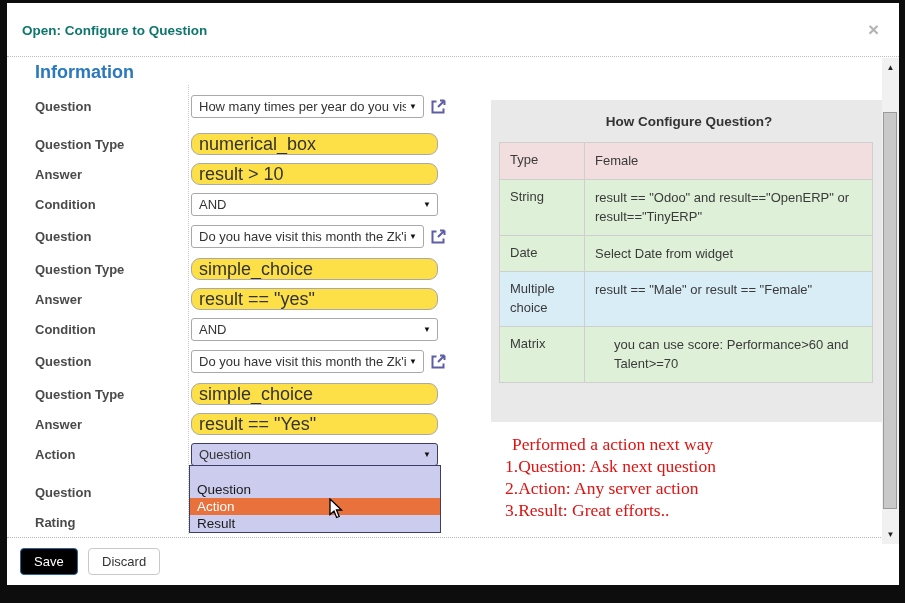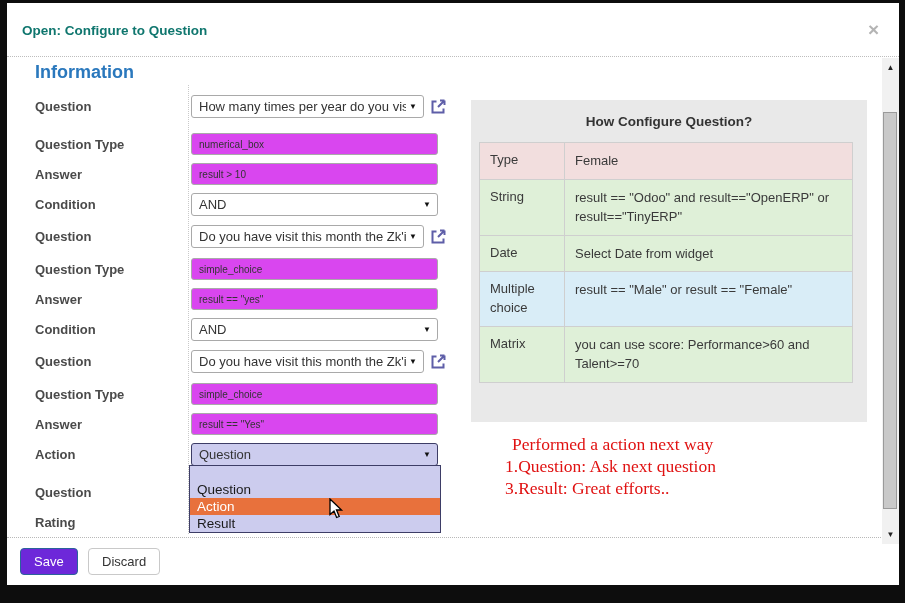--- a/index.html
+++ b/index.html
@@ -16,60 +16,60 @@
   .modal-body { position:relative; height:480px; }
   .section-title { position:absolute; left:28px; top:5px; color:#2a78bd; font-weight:bold; font-size:18px; }
 
   .form { position:absolute; left:0; top:28px; width:462px; height:452px; }
   .form::before { content:""; position:absolute; left:181px; top:0; height:449px; border-left:1px dotted #c9c9c9; }
   .frow { display:flex; align-items:center; height:30px; position:relative; }
   .frow.g8 { margin-top:8px; } .frow.g2 { margin-top:2px; } .frow.g3 { margin-top:3px; }
   .frow.first { margin-top:6px; }
   .flabel { width:182px; padding-left:28px; font-weight:bold; font-size:13px; color:#4a4a4a; flex:none; }
   .ffield { margin-left:2px; display:flex; align-items:center; }
-  .winput { width:247px; height:22px; border:1px solid #a9a9a9; border-radius:3px; padding:0 7px; font-size:10px; color:#333; font-family:"Liberation Sans", sans-serif; background:#d946ef; }
+  .winput { width:247px; height:22px; border:1px solid #a9a9a9; border-radius:9px; padding:0 7px; font-size:18px; color:#333; font-family:"Liberation Sans", sans-serif; background:#fde047; }
   .wselect { width:247px; height:23px; border:1px solid #a9a9a9; border-radius:3px; background:#fff; display:flex; align-items:center; justify-content:space-between; padding:0 6px 0 7px; font-size:13px; color:#333; cursor:pointer; }
   .wselect .stext { white-space:nowrap; overflow:hidden; max-width:215px; }
   .wselect.short { width:233px; }
   .caret { font-size:8px; color:#111; flex:none; margin-left:3px; }
   .extlink { margin-left:5px; display:flex; cursor:pointer; }
   .action-select { background:#ccccee; border:1px solid #3d3d66; }
 
   .droplist { position:absolute; left:182px; top:380px; width:252px; background:#ccccee; border:1px solid #3d3d66; z-index:5; }
   .dropitem { height:17px; line-height:17px; padding-left:7px; font-size:13.5px; color:#1a1a1a; cursor:pointer; }
   .dropitem.empty { height:15px; }
   .dropitem.hl { background:#e8713c; color:#fff; }
 
   .cursor { position:absolute; left:322px; top:413px; z-index:9; }
 
   
-  .help-panel { position:absolute; left:464px; top:43px; width:396px; height:322px; background:#e9e9e9; }
+  .help-panel { position:absolute; left:484px; top:43px; width:396px; height:322px; background:#e9e9e9; }
   .help-title { margin-top:14px; text-align:center; font-weight:bold; font-size:13.5px; color:#333; }
   .htable { margin:13px 14px 0 8px; border:1px solid #cfcfcf; }
   .hrow { display:flex; border-bottom:1px solid #cfcfcf; }
-  .hrow:last-child { border-bottom:none; }
+  .hrow:last-child { border-bottom:none;gap:19px; }
   .hcell-type { width:85px; flex:none; padding:8px 6px 8px 10px; font-size:13px; color:#3a3a3a; border-right:1px solid #cfcfcf; line-height:1.45; }
   .hcell-syntax { flex:1; padding:8px 10px; font-size:13px; color:#3a3a3a; line-height:1.5; }
   .tone-pink  { background:#f2dede; }
   .tone-green { background:#dff0d8; }
   .tone-blue  { background:#d9edf7; }
 
   .note { position:absolute; left:498px; top:376px; font-family:"Liberation Serif", serif; font-size:17.5px; color:#e01212; line-height:22px; }
   .note div:first-child { margin-left:7px; }
 
   
   .scrollbar { position:absolute; right:0; top:1px; width:17px; height:486px; background:#f1f1f1; z-index:8; }
   .sb-btn { position:absolute; left:0; width:17px; height:15px; text-align:center; font-size:8px; color:#222; line-height:15px; cursor:pointer; }
   .sb-up { top:2px; } .sb-down { bottom:2px; }
   .sb-thumb { position:absolute; left:1px; top:54px; width:14px; height:397px; background:#c9c9c9; border:1px solid #9a9a9a; cursor:pointer; }
 
   
   .modal-footer { height:48px; border-top:1px dotted #b8b8b8; padding:10px 0 0 13px; }
   .btn { font-size:13px; border-radius:4px; padding:5px 13px; cursor:pointer; font-family:"Liberation Sans", sans-serif; }
-  .btn-save { background:#6d28d9; border:1px solid #2a639b; color:#fff; }
+  .btn-save { background:#000000; border:1px solid #2a639b; color:#fff; }
   .btn-discard { background:#fff; border:1px solid #c9c9c9; color:#333; margin-left:6px; }
 </style>
 </head>
 <body>
 
 <div class="frame">
 
   <div class="modal-header">
     <div class="modal-title">Open: Configure to Question</div>
     <div class="close-x">×</div>
@@ -244,20 +244,21 @@
         <div class="hrow tone-green">
           <div class="hcell-type">Matrix</div>
           <div class="hcell-syntax">you can use score: Performance&gt;60 and Talent&gt;=70</div>
         </div>
       </div>
     </div>
 
     <div class="note">
       <div>Performed a action next way</div>
       <div>1.Question: Ask next question</div>
+      <div>2.Action: Any server action</div>
       <div>3.Result: Great efforts..</div>
     </div>
 
     <div class="scrollbar">
       <div class="sb-btn sb-up">▲</div>
       <div class="sb-thumb"></div>
       <div class="sb-btn sb-down">▼</div>
     </div>
   </div>
 

